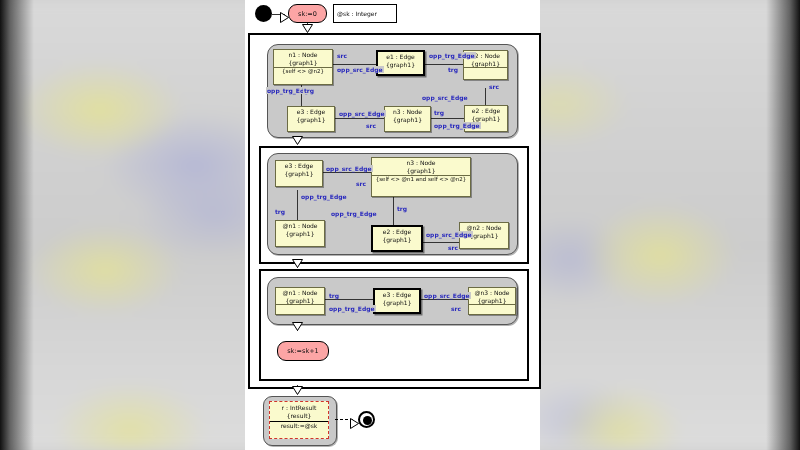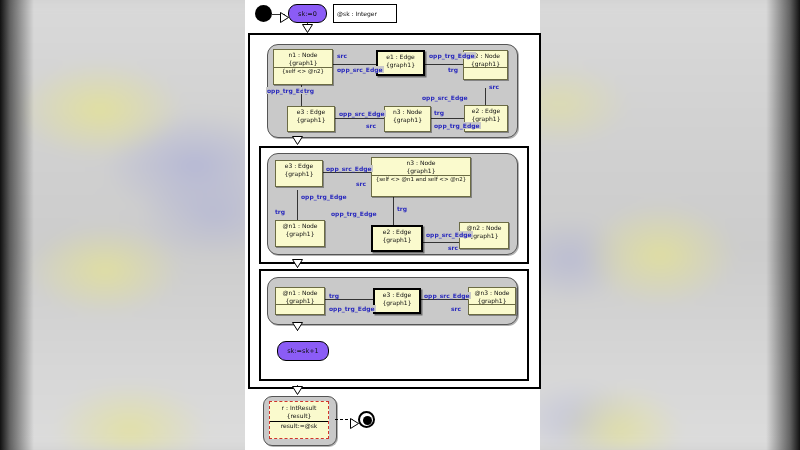--- a/index.html
+++ b/index.html
@@ -66,21 +66,21 @@
   .frame{position:absolute;background:#ffffff;border:2px solid #000;}
   .frame.outer{border-width:2.5px;}
   
   .initnode{position:absolute;width:17px;height:17px;border-radius:50%;background:#000;}
   .finalnode{position:absolute;width:17px;height:17px;border-radius:50%;
     border:2px solid #000;background:#fff;box-sizing:border-box;}
   .finalnode::after{content:"";position:absolute;left:2.5px;top:2.5px;
     width:9px;height:9px;border-radius:50%;background:#000;}
   
   .action{
-    position:absolute;background:#8b5cf6;border:1.5px solid #000;border-radius:9px;
+    position:absolute;background:#fca5a5;border:1.5px solid #000;border-radius:9px;
     font-size:6.5px;color:#111;display:flex;align-items:center;justify-content:center;
     box-sizing:border-box;
   }
   
   .vardecl{
     position:absolute;background:#fff;border:1px solid #000;
     font-size:6px;color:#111;display:flex;align-items:center;padding-left:3px;
     box-sizing:border-box;
   }
   

